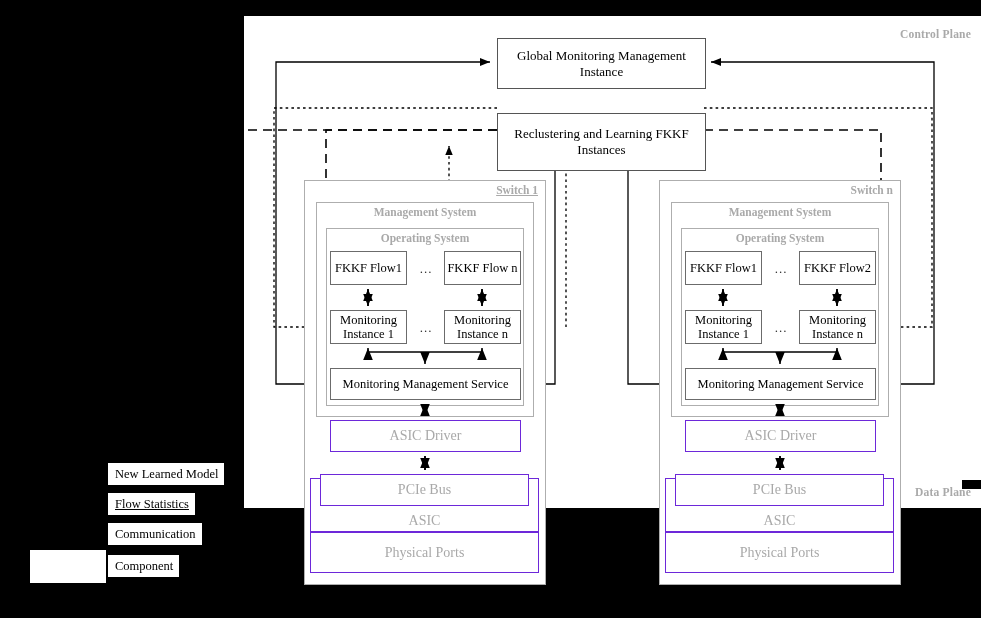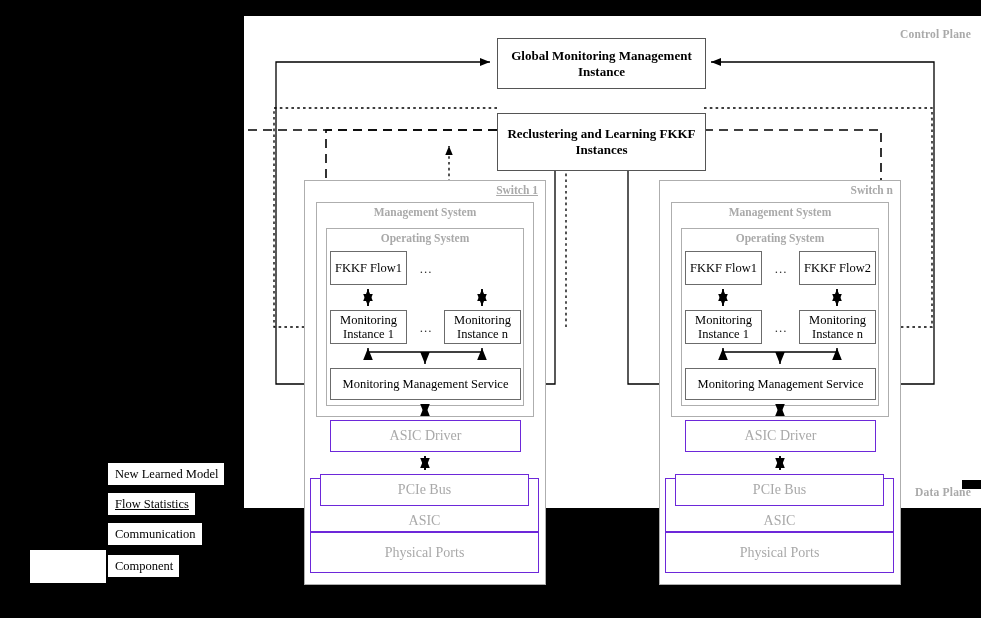--- a/index.html
+++ b/index.html
@@ -7,21 +7,21 @@
         font-family:"Liberation Serif","DejaVu Serif",serif;}
   #canvas{position:absolute;left:244px;top:16px;width:737px;height:492px;background:#fff;}
   .abs{position:absolute;box-sizing:border-box;}
   .plane-label{color:#a9a9a9;font-weight:bold;font-size:11.5px;letter-spacing:.2px;}
   .cbox{border:1px solid #aeaeae;background:#fff;}
   .cbox-label{position:absolute;color:#a9a9a9;font-weight:bold;font-size:11.5px;white-space:nowrap;}
   .dark-box{border:1px solid #6b6b6b;background:#fff;color:#000;font-size:12.5px;
             display:flex;align-items:center;justify-content:center;text-align:center;line-height:1.12;}
   .hw-box{border:1px solid #6d28d9;background:#fff;color:#a9a9a9;font-size:14px;
           display:flex;align-items:center;justify-content:center;text-align:center;}
-  .top-box{border:1px solid #555;background:#fff;color:#000;font-weight:bold;font-size:13px;
+  .top-box{border:1px solid #555;background:#fff;color:#000;font-weight:normal;font-size:13px;
            display:flex;align-items:center;justify-content:center;text-align:center;line-height:1.2;}
   .dots{color:#333;font-size:13px;text-align:center;letter-spacing:1px;}
   svg.layer{position:absolute;left:0;top:0;width:737px;height:586px;overflow:visible;pointer-events:none;}
   .legend-text{position:absolute;background:#fff;color:#000;font-size:12.5px;
                display:flex;align-items:center;padding:0 6px 0 7px;height:22px;white-space:nowrap;}
   .legend-swatch{position:absolute;}
   .blackbar{position:absolute;background:#000;}
 </style>
 </head>
 <body>
@@ -76,20 +76,21 @@
     </div>
     <div class="abs cbox" style="left:72px;top:186px;width:218px;height:215px;">
       <div class="cbox-label" style="left:0;right:0;top:3px;text-align:center;">Management System</div>
     </div>
     <div class="abs cbox" style="left:82px;top:212px;width:198px;height:178px;">
       <div class="cbox-label" style="left:0;right:0;top:3px;text-align:center;">Operating System</div>
     </div>
 
     <div class="abs dark-box" style="left:86px;top:235px;width:77px;height:34px;">FKKF Flow1</div>
     <div class="abs dots" style="left:167px;top:245px;width:30px;">...</div>
+    <div class="abs dark-box" style="left:200px;top:235px;width:77px;height:34px;">FKKF Flow n</div>
 
     <div class="abs dark-box" style="left:86px;top:294px;width:77px;height:34px;">Monitoring Instance 1</div>
     <div class="abs dots" style="left:167px;top:304px;width:30px;">...</div>
     <div class="abs dark-box" style="left:200px;top:294px;width:77px;height:34px;">Monitoring Instance n</div>
 
     <div class="abs dark-box" style="left:86px;top:352px;width:191px;height:32px;">Monitoring Management Service</div>
 
     <div class="abs hw-box" style="left:86px;top:404px;width:191px;height:32px;">ASIC Driver</div>
     <div class="abs hw-box" style="left:66px;top:462px;width:229px;height:54px;align-items:flex-end;padding-bottom:2px;">ASIC</div>
     <div class="abs hw-box" style="left:76px;top:458px;width:209px;height:32px;">PCIe Bus</div>

